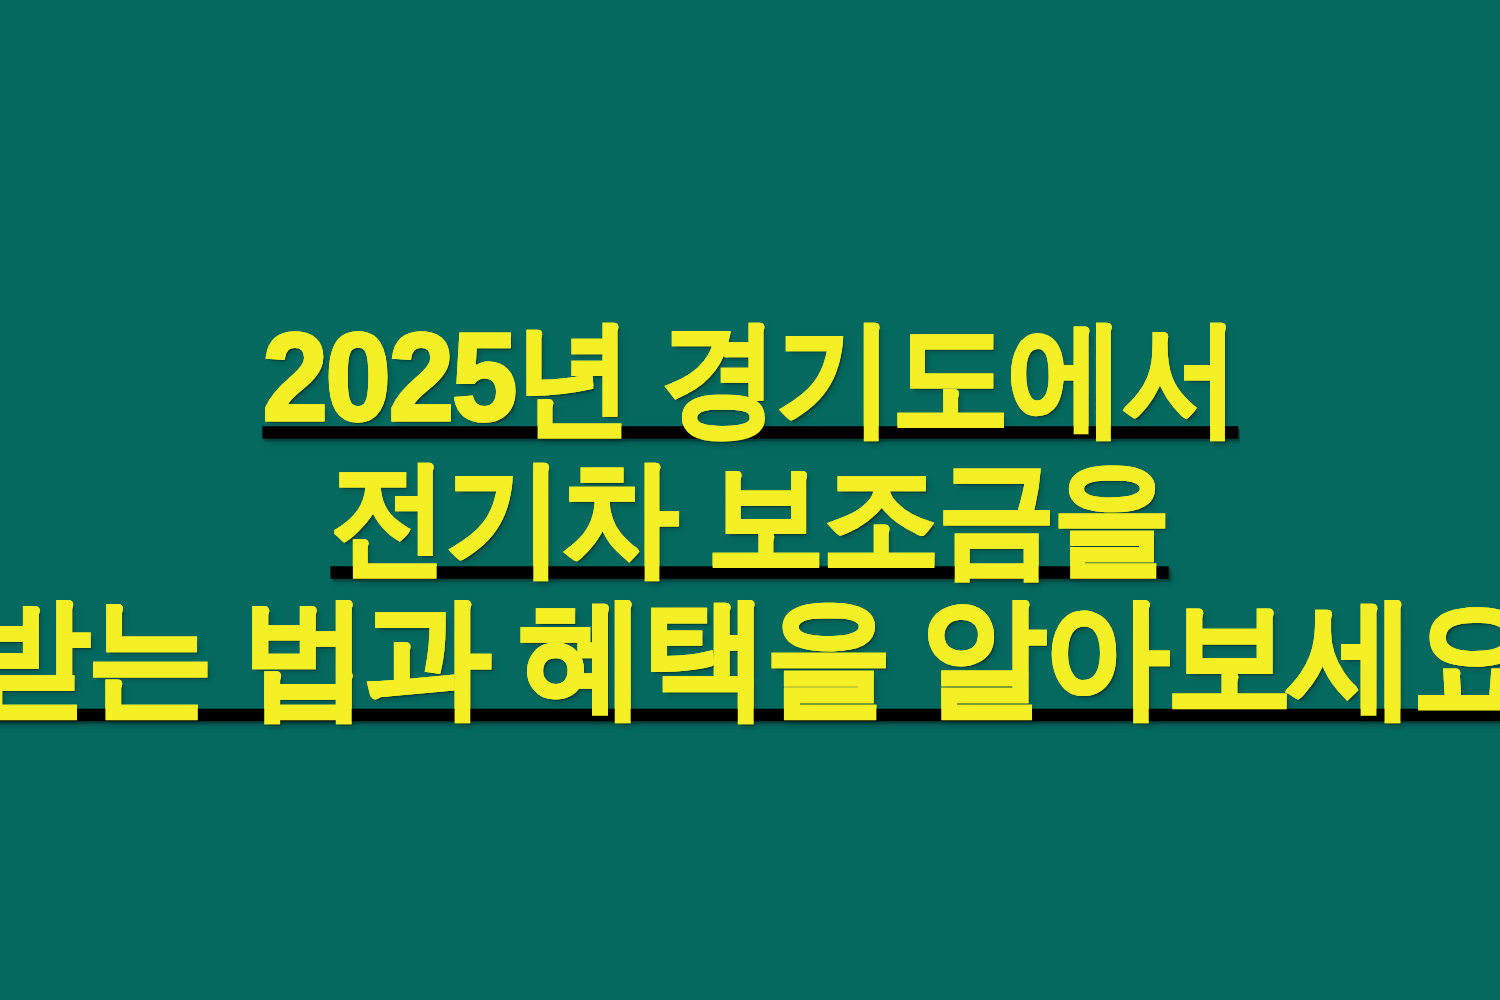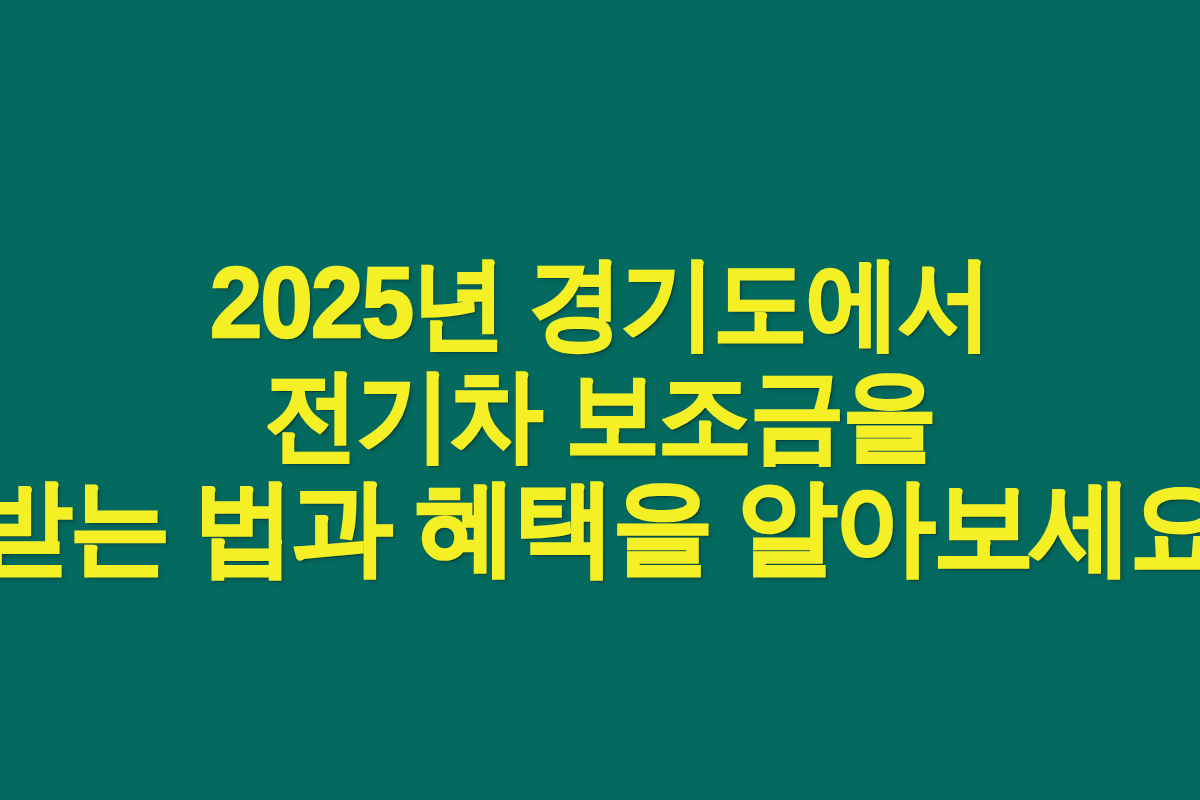--- a/index.html
+++ b/index.html
@@ -32,20 +32,21 @@
     display: flex;
     flex-direction: column;
     align-items: center;
     justify-content: center;
     width: 100%;
     text-align: center;
     margin: 0;
     padding: 0;
     
     transform: translateY(14px);
+    text-decoration: underline;
   }
 
   .headline-line {
     display: block;
     color: #f5f025;
     font-family: "Liberation Sans", "DejaVu Sans", sans-serif;
     font-weight: 700;
     font-size: 100px;
     line-height: 112px;
     letter-spacing: -0.018em;

